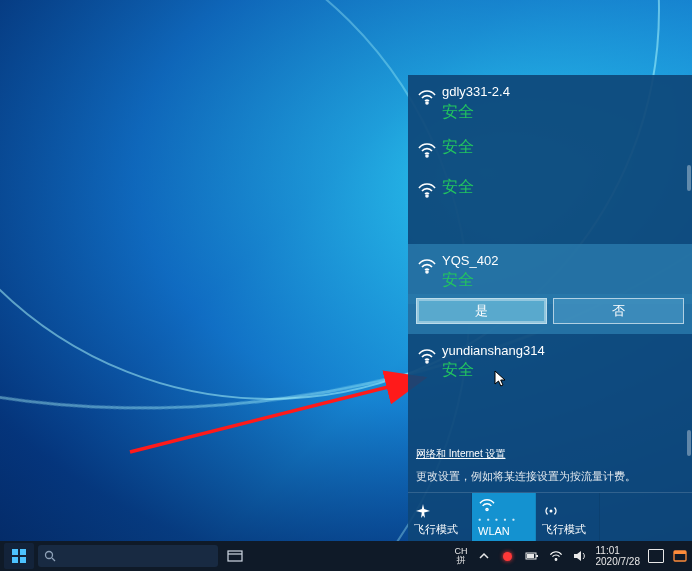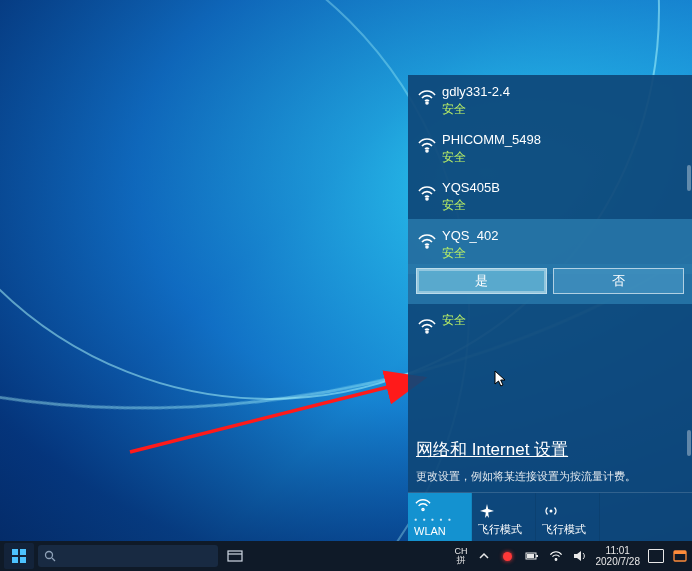--- a/index.html
+++ b/index.html
@@ -23,36 +23,36 @@
     position: absolute; right: 0; top: 75px; bottom: 30px;
     width: 284px; background: rgba(14,70,120,0.92);
     color: #fff; font-size: 12px;
     display: flex; flex-direction: column;
   }
   .net-list { flex: 1; overflow: hidden; }
   .net-item { padding: 9px 4px 7px 8px; display:flex; gap:4px; }
   .net-item .wifi-icon { width:22px; min-width:22px; height:22px; display:flex; align-items:center; justify-content:center; margin-top: 2px;}
   .net-item .texts { display:flex; flex-direction:column; gap:2px; flex:1; }
   .net-name { font-size: 13px; color:#fff; line-height:1.2; }
-  .net-sub  { font-size: 12px; color:#bef264; line-height:1.2; }
-  .net-item.selected { background: rgba(40,120,170,0.85); padding-bottom: 14px;}
+  .net-sub  { font-size: 16px; color:#22c55e; line-height:1.2; }
+  .net-item.selected { background: rgba(40,120,170,0.85); padding-bottom: 14px; margin-top: 36px;}
   .prompt { padding: 0 0 0 4px; font-size:12px; color:#e8f2f8; line-height:1.45; margin-top:6px;}
   .prompt p { margin-bottom: 10px; }
   .btn-row { display:flex; gap:6px; padding: 4px 8px 0 30px;}
   .btn {
     flex:1; height:26px; line-height:24px; text-align:center;
     border:1px solid rgba(255,255,255,0.6); background: rgba(70,150,195,0.7);
     font-size:13px; color:#fff; cursor:pointer;
   }
   .btn.yes { background: rgba(95,175,210,0.9); box-shadow:0 0 0 2px rgba(255,255,255,.35) inset;}
   .cursor {
     position:absolute; width:14px; height:18px; pointer-events:none;
   }
   .settings-area { padding: 8px 4px 8px 8px; }
-  .settings-link { font-size:17px; color:#fff; text-decoration: underline; cursor:pointer; }
+  .settings-link { font-size:10px; color:#fff; text-decoration: underline; cursor:pointer; }
   .settings-desc { font-size:11px; color:#dfe6ec; margin-top:8px; }
   .toggle-row {
     display:flex; border-top:1px solid rgba(255,255,255,0.15);
   }
   .toggle {
     width: 64px; height:48px; display:flex; flex-direction:column;
     align-items:flex-start; justify-content:flex-end; padding:4px 6px;
     font-size:11px; color:#fff; cursor:pointer; gap:3px;
     border-right:1px solid rgba(0,0,0,0.08);
   }
@@ -84,21 +84,21 @@
     display:flex; align-items:center; padding:0 6px; gap:6px;
   }
   .search-pill span.label { color:#8fa2b8; font-size:11px; }
   .task-icon {
     width:30px; height:26px; display:flex; align-items:center; justify-content:center;
     background:#0f1a28;
   }
   .tb-right { margin-left:auto; display:flex; align-items:center; gap:8px; padding-right:4px; height:100%;}
   .tray .ico, .tb-right .ico { width:16px; height:16px; display:flex; align-items:center; justify-content:center; color:#e8e8e8;}
   .lang { display:flex; flex-direction:column; line-height:1; font-size:9px; align-items:center;}
-  .clock { display:flex; flex-direction:column; align-items:center; line-height:1.1; font-size:10px;}
+  .clock { display:flex; flex-direction:column; align-items:flex-start; line-height:1.1; font-size:10px;}
   .notif { width:18px; height:14px; border:1px solid #e8e8e8; border-radius:1px;}
   .rec-dot { width:9px; height:9px; background:#ff3838; border-radius:50%; box-shadow:0 0 4px #ff3838;}
 
   
   .arrow-svg { position:absolute; left:0; top:0; width:692px; height:571px; pointer-events:none; }
 
   svg { display:block; }
   .wifi-svg path, .wifi-svg circle { fill:none; stroke:#fff; stroke-width:1.6; }
 </style>
 </head>
@@ -141,36 +141,34 @@
     <div class="net-item">
       <div class="wifi-icon">
         <svg class="wifi-svg" width="20" height="16" viewBox="0 0 20 16">
             <path d="M2 6 A10 10 0 0 1 18 6"></path>
             <path d="M5 9 A6.5 6.5 0 0 1 15 9"></path>
             <path d="M8 12 A3 3 0 0 1 12 12"></path>
             <circle cx="10" cy="14" r="1" fill="#fff" stroke="none"></circle>
           </svg>
       </div>
       <div class="texts">
-        <span class="net-name">PHICOMM_5498</span>
         <span class="net-sub">安全</span>
       </div>
     </div>
 
     <div class="net-item">
       <div class="wifi-icon">
         <svg class="wifi-svg" width="20" height="16" viewBox="0 0 20 16">
             <path d="M2 6 A10 10 0 0 1 18 6"></path>
             <path d="M5 9 A6.5 6.5 0 0 1 15 9"></path>
             <path d="M8 12 A3 3 0 0 1 12 12"></path>
             <circle cx="10" cy="14" r="1" fill="#fff" stroke="none"></circle>
           </svg>
       </div>
       <div class="texts">
-        <span class="net-name">YQS405B</span>
         <span class="net-sub">安全</span>
       </div>
     </div>
 
     <div class="net-item selected">
       <div class="wifi-icon">
         <svg class="wifi-svg" width="20" height="16" viewBox="0 0 20 16">
             <path d="M2 6 A10 10 0 0 1 18 6"></path>
             <path d="M5 9 A6.5 6.5 0 0 1 15 9"></path>
             <path d="M8 12 A3 3 0 0 1 12 12"></path>
@@ -192,50 +190,51 @@
     <div class="net-item">
       <div class="wifi-icon">
         <svg class="wifi-svg" width="20" height="16" viewBox="0 0 20 16">
             <path d="M2 6 A10 10 0 0 1 18 6"></path>
             <path d="M5 9 A6.5 6.5 0 0 1 15 9"></path>
             <path d="M8 12 A3 3 0 0 1 12 12"></path>
             <circle cx="10" cy="14" r="1" fill="#fff" stroke="none"></circle>
           </svg>
       </div>
       <div class="texts">
+        <span class="net-name">yundianshang314</span>
         <span class="net-sub">安全</span>
       </div>
     </div>
 
   </div>
 
   <div class="settings-area">
     <div class="settings-link">网络和 Internet 设置</div>
     <div class="settings-desc">更改设置，例如将某连接设置为按流量计费。</div>
   </div>
 
   <div class="toggle-row">
-    <div class="toggle active">
-      <div class="t-icon">
-        <svg class="wifi-svg" width="18" height="14" viewBox="0 0 20 16">
-            <path d="M2 6 A10 10 0 0 1 18 6"></path>
-            <path d="M5 9 A6.5 6.5 0 0 1 15 9"></path>
-            <circle cx="10" cy="13" r="1.2" fill="#fff" stroke="none"></circle>
-          </svg>
-      </div>
-      <div class="strength-dots">● ● ● ● ●</div>
-      <span>WLAN</span>
-    </div>
     <div class="toggle">
       <div class="t-icon">
         <svg width="16" height="16" viewBox="0 0 16 16">
             <path d="M8 1 L9.2 6 L15 8 L9.2 9.4 L10 15 L8 12.5 L6 15 L6.8 9.4 L1 8 L6.8 6 Z" fill="#fff"></path>
           </svg>
       </div>
       <span>飞行模式</span>
+    </div>
+    <div class="toggle active">
+      <div class="t-icon">
+        <svg class="wifi-svg" width="18" height="14" viewBox="0 0 20 16">
+            <path d="M2 6 A10 10 0 0 1 18 6"></path>
+            <path d="M5 9 A6.5 6.5 0 0 1 15 9"></path>
+            <circle cx="10" cy="13" r="1.2" fill="#fff" stroke="none"></circle>
+          </svg>
+      </div>
+      <div class="strength-dots">● ● ● ● ●</div>
+      <span>WLAN</span>
     </div>
     <div class="toggle">
       <div class="t-icon">
         <svg width="16" height="16" viewBox="0 0 16 16" fill="none" stroke="#fff" stroke-width="1.4">
             <circle cx="8" cy="8" r="1.5" fill="#fff" stroke="none"></circle>
             <path d="M4.5 11.5 A5 5 0 0 1 4.5 4.5"></path>
             <path d="M11.5 4.5 A5 5 0 0 1 11.5 11.5"></path>
           </svg>
       </div>
       <span>飞行模式</span>

